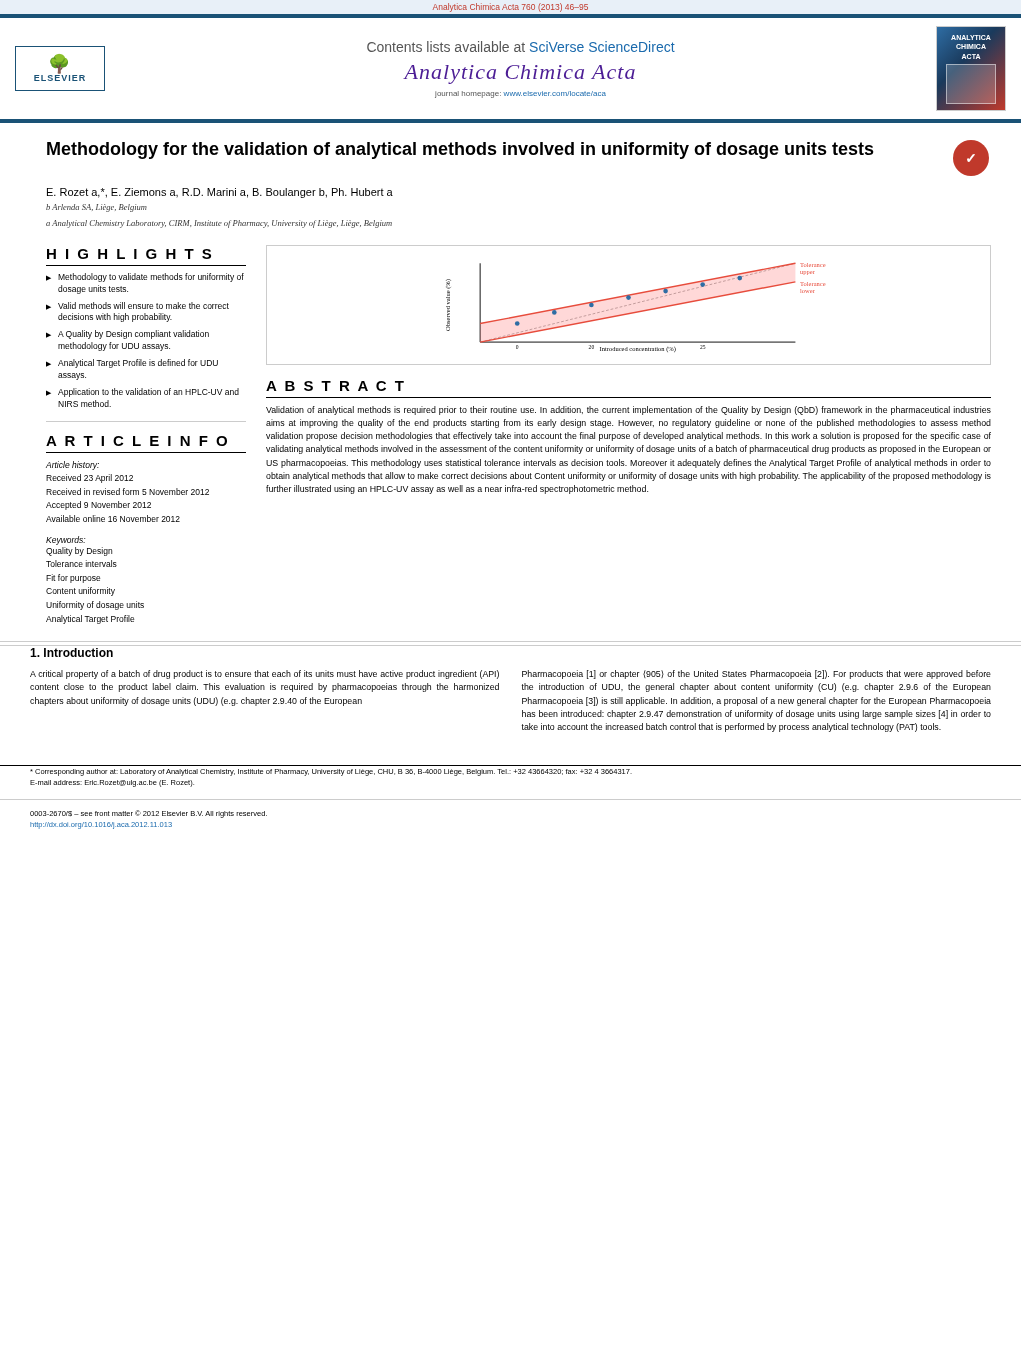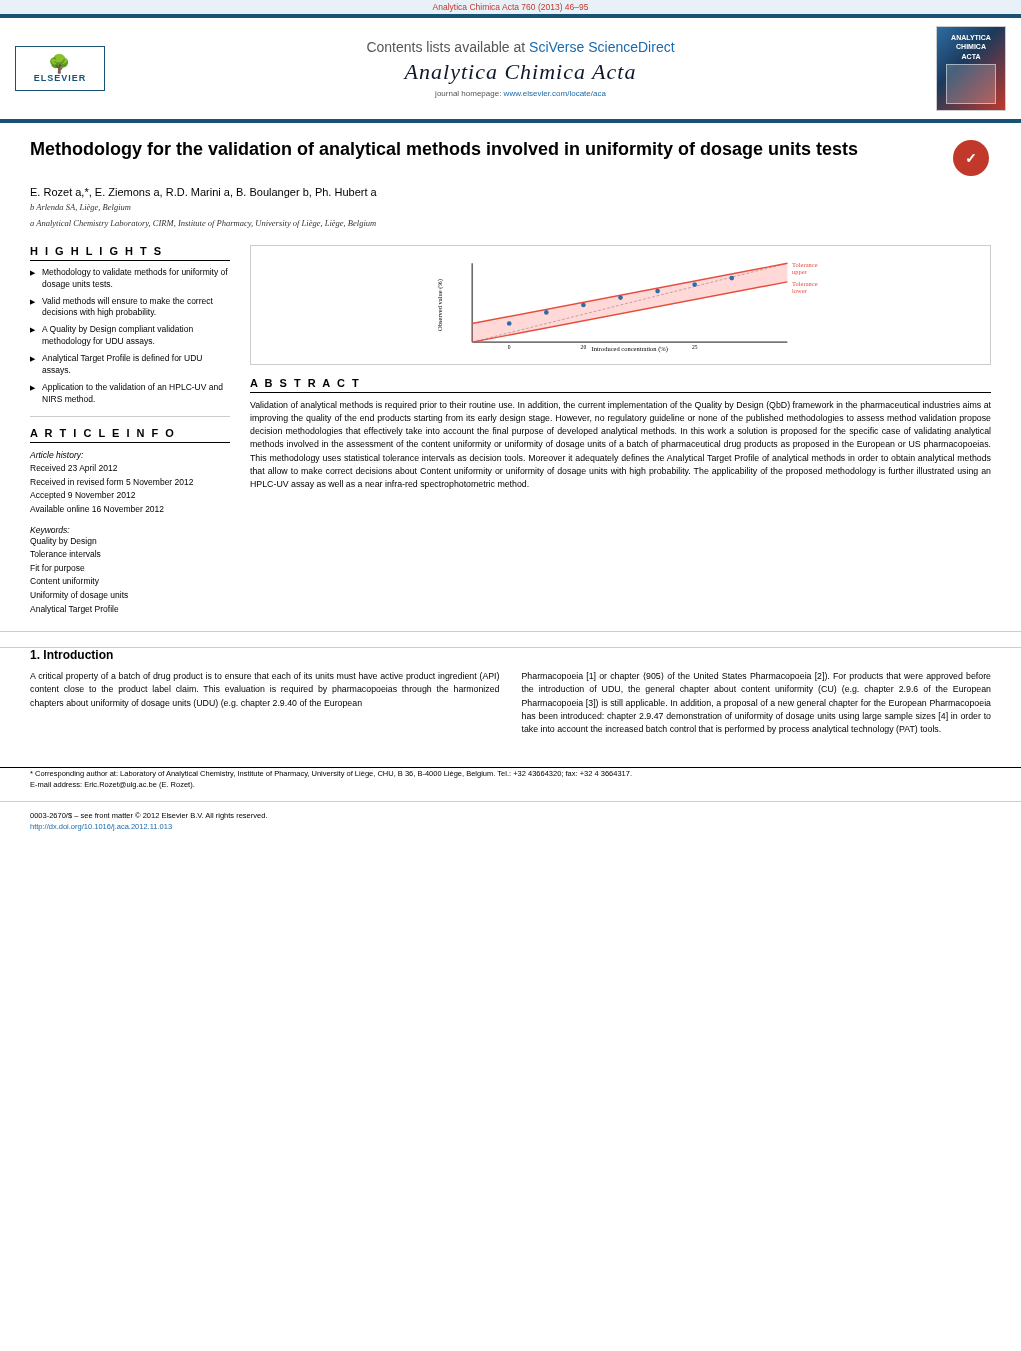--- a/index.html
+++ b/index.html
@@ -34,21 +34,21 @@
       margin-bottom: 4px;
     }
     .sciverse-line a {
       color: #1a6aad;
       text-decoration: none;
     }
 
     .journal-title-header {
       font-size: 22px;
       font-family: 'Times New Roman', serif;
-      color: #0f172a;
+      color: #4c1d95;
       font-style: italic;
       letter-spacing: 1px;
     }
 
     .journal-homepage {
       font-size: 8px;
       color: #555;
       font-family: Arial, sans-serif;
       margin-top: 4px;
     }
@@ -66,21 +66,21 @@
       align-items: center;
       justify-content: center;
       font-size: 7px;
       color: white;
       text-align: center;
       font-family: Arial, sans-serif;
     }
 
     
     .main-content {
-      padding: 15px 30px 15px 30px;
+      padding: 15px 30px 15px 46px;
       border-bottom: 1px solid #ccc;
     }
 
     .article-header {
       display: flex;
       justify-content: space-between;
       align-items: flex-start;
       margin-bottom: 8px;
     }
 
@@ -142,21 +142,21 @@
       width: 200px;
       flex-shrink: 0;
     }
 
     .col-right {
       flex: 1;
     }
 
     .section-heading {
       font-family: Arial, sans-serif;
-      font-size: 11px;
+      font-size: 15px;
       font-weight: bold;
       letter-spacing: 2px;
       text-transform: uppercase;
       color: #000;
       border-bottom: 1px solid #000;
       padding-bottom: 3px;
       margin-bottom: 6px;
     }
 
     .highlights-list {
@@ -221,21 +221,21 @@
 
     .copyright-line {
       font-size: 8.5px;
       text-align: right;
       margin-top: 6px;
       font-family: Arial, sans-serif;
     }
 
     
     .intro-section {
-      margin-top: 15px;
+      margin-top: 3px;
       border-top: 1px solid #ccc;
       padding-top: 12px;
     }
 
     .section-number-title {
       font-size: 12px;
       font-family: Arial, sans-serif;
       font-weight: bold;
       margin-bottom: 8px;
     }

